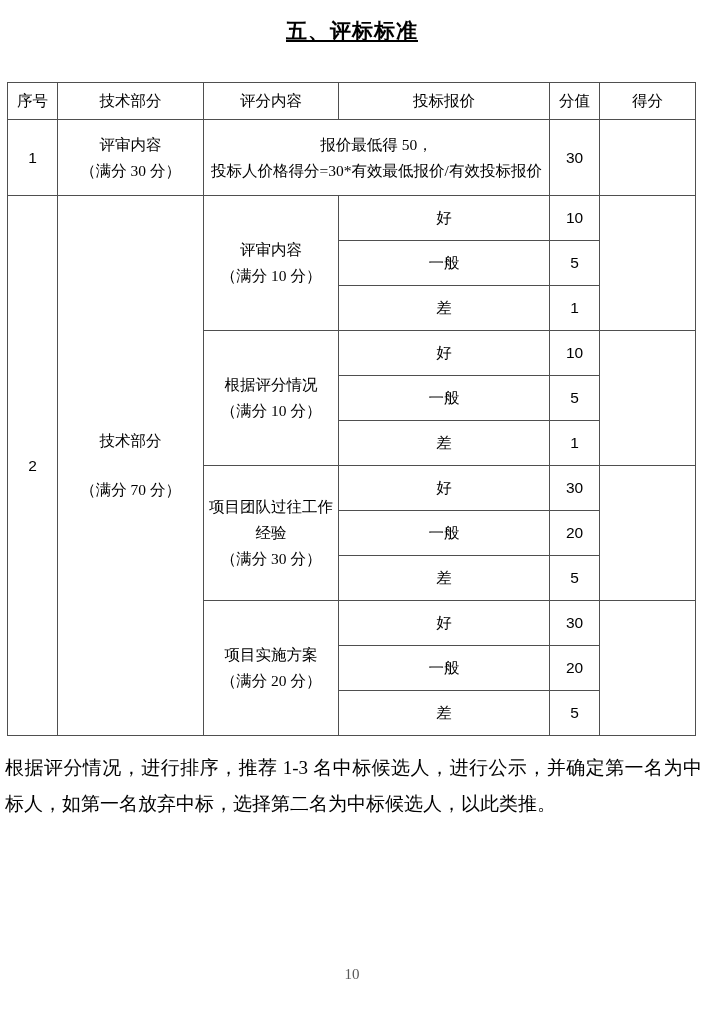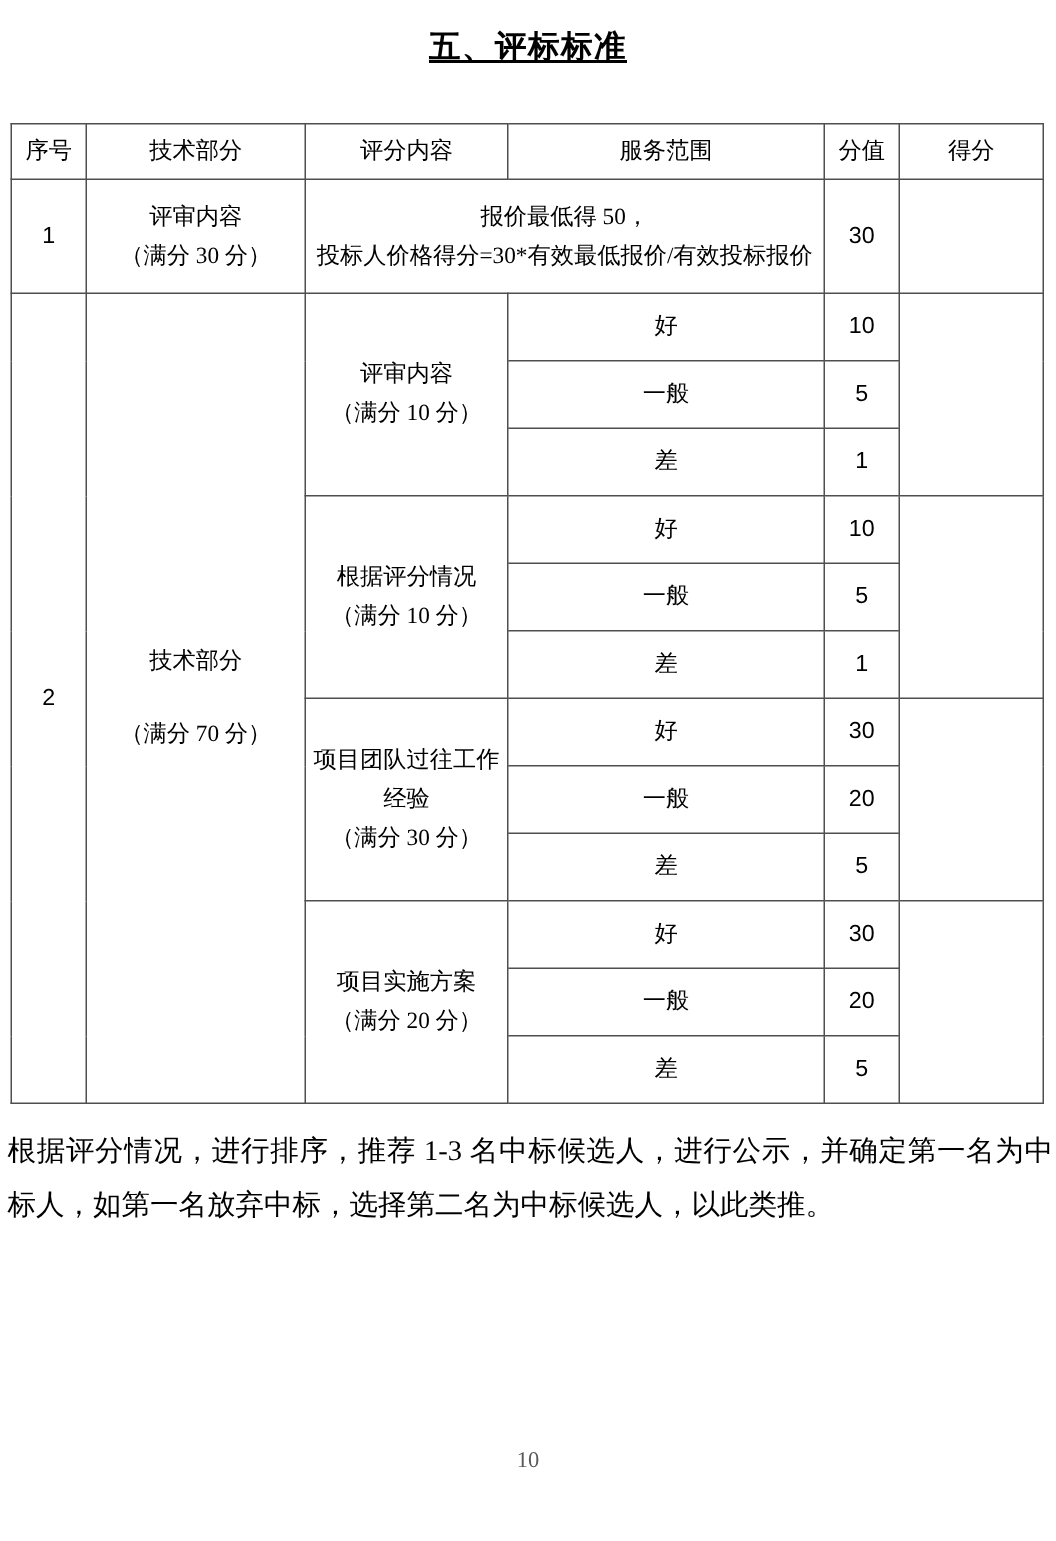--- a/index.html
+++ b/index.html
@@ -74,21 +74,21 @@
       <col style="width:135px">
     <col style="width:211px">
       <col style="width:50px">
       <col style="width:96px">
   </colgroup>
   <tbody>
     <tr class="hdr">
       <th>序号</th>
       <th>技术部分</th>
       <th>评分内容</th>
-      <th>服务范围</th>
+      <th>投标报价</th>
       <th>分值</th>
       <th>得分</th>
     </tr>
 
     <tr class="r-price">
       <td class="num">1</td>
       <td class="vtop-pad">
         <div>评审内容</div>
         <div>（满分 30 分）</div>
       </td>

